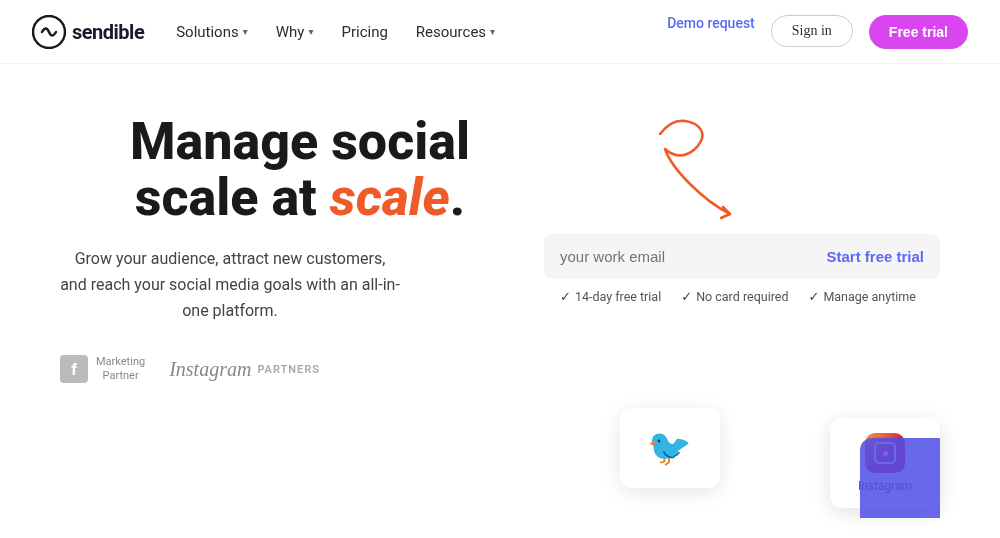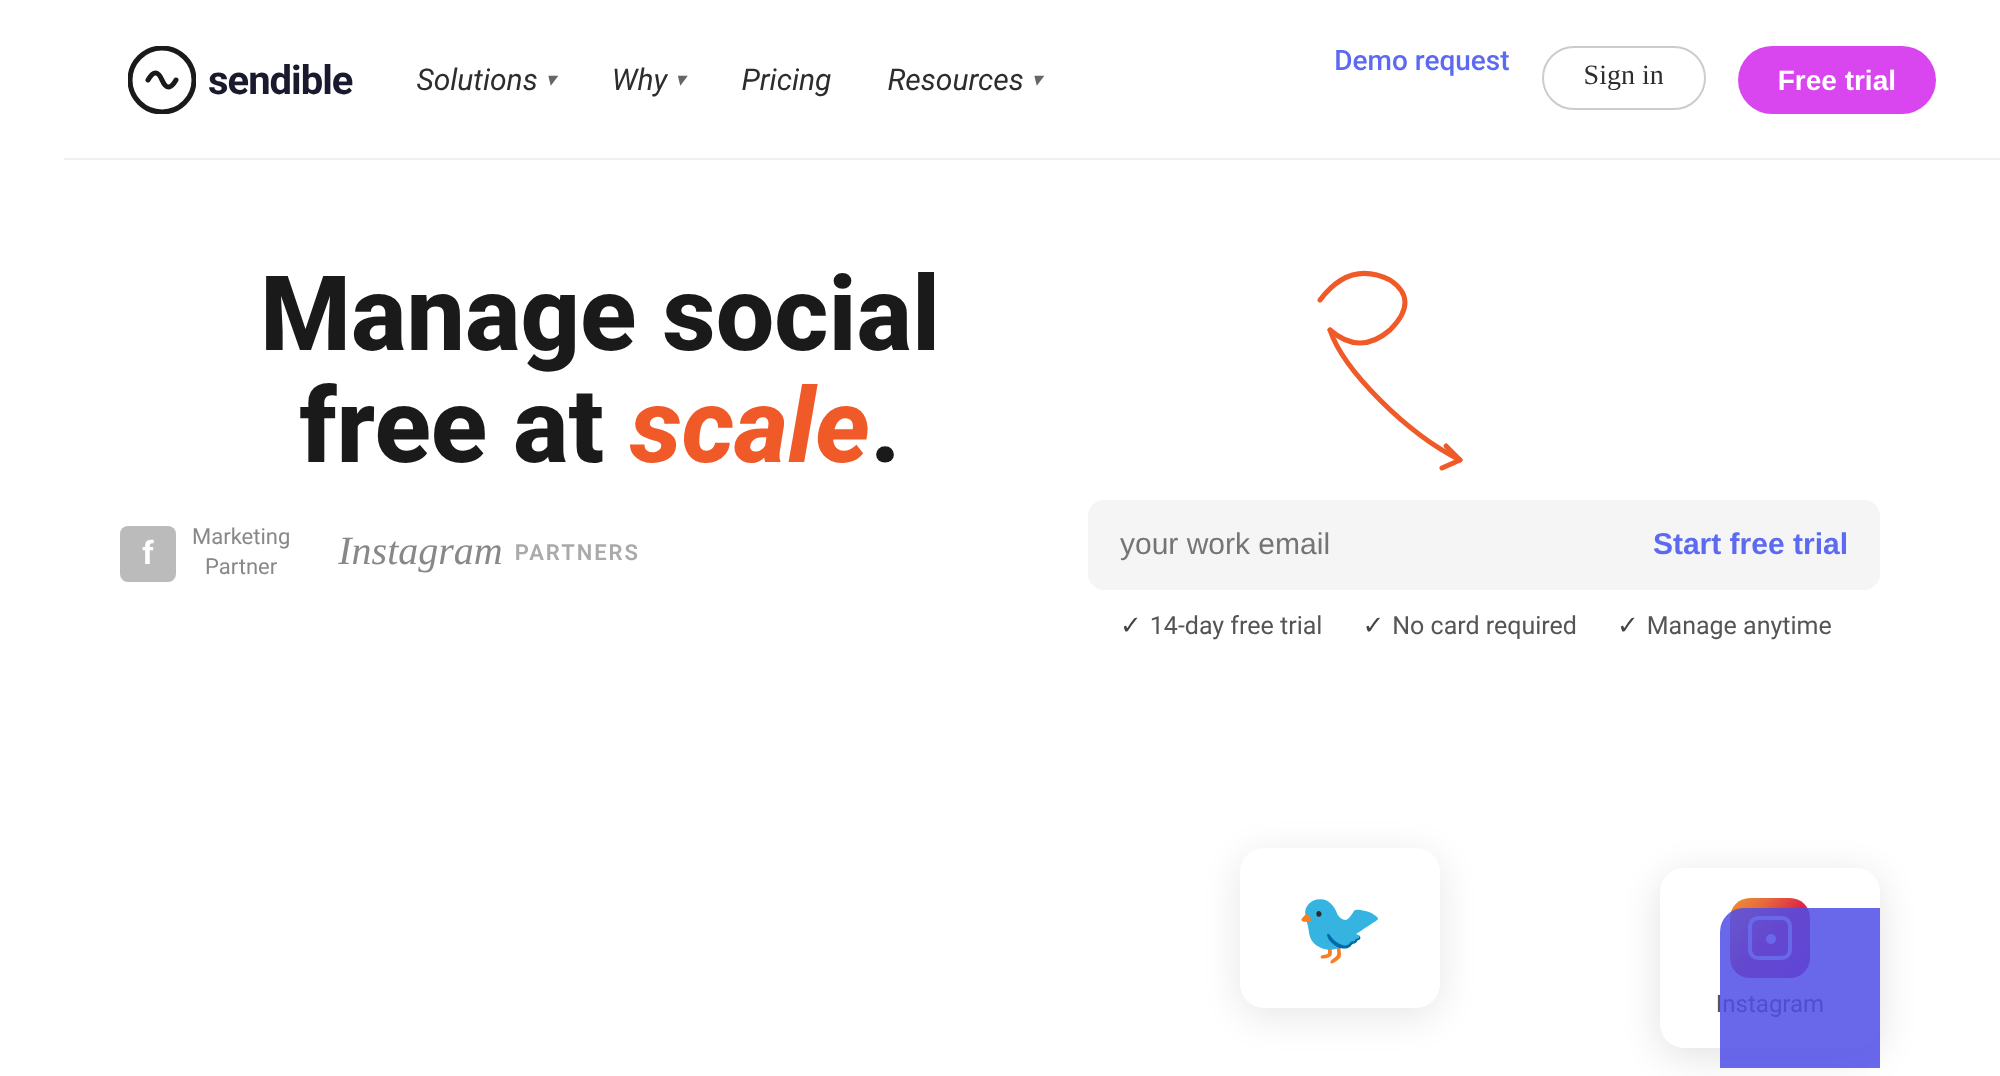--- a/index.html
+++ b/index.html
@@ -10,26 +10,25 @@
       height: 538px;
       overflow: hidden;
       position: relative;
     }
 
     
     nav {
       display: flex;
       align-items: center;
       padding: 0 32px;
-      height: 80px;
+      height: 64px;
       border-bottom: 1px solid #f0f0f0;
       position: relative;
       z-index: 10;
       background: #fff;
-      margin-left: 32px;
     }
     .nav-logo {
       display: flex;
       align-items: center;
       gap: 6px;
       margin-right: 32px;
       text-decoration: none;
     }
     .logo-icon {
       width: 34px;
@@ -48,21 +47,20 @@
       flex: 1;
     }
     .nav-link {
       font-size: 15px;
       color: #2d2d2d;
       text-decoration: none;
       display: flex;
       align-items: center;
       gap: 4px;
       cursor: pointer;
-      font-style: italic;
     }
     .nav-link .chevron {
       font-size: 10px;
       color: #666;
     }
     .nav-actions {
       display: flex;
       align-items: flex-start;
       gap: 16px;
     }
@@ -349,22 +347,23 @@
     <a class="demo-link" href="#">Demo request</a>
     <button class="btn-signin">Sign in</button>
     <button class="btn-freetrial">Free trial</button>
   </div>
 </nav>
 
 <section class="hero">
   <div class="hero-left">
     <h1 class="hero-headline">
       <span>Manage social</span><br>
-      <span>free at </span><span class="scale-word">scale</span><span>.</span>
+      <span>scale at </span><span class="scale-word">scale</span><span>.</span>
     </h1>
+    <p class="hero-subtext">Grow your audience, attract new customers, and reach your social media goals with an all-in-one platform.</p>
 
     <div class="partner-logos">
       <div class="fb-partner">
         <div class="fb-icon">f</div>
         <div class="fb-label">
           <div>Marketing</div>
           <div>Partner</div>
         </div>
       </div>
       <div class="instagram-partner">

